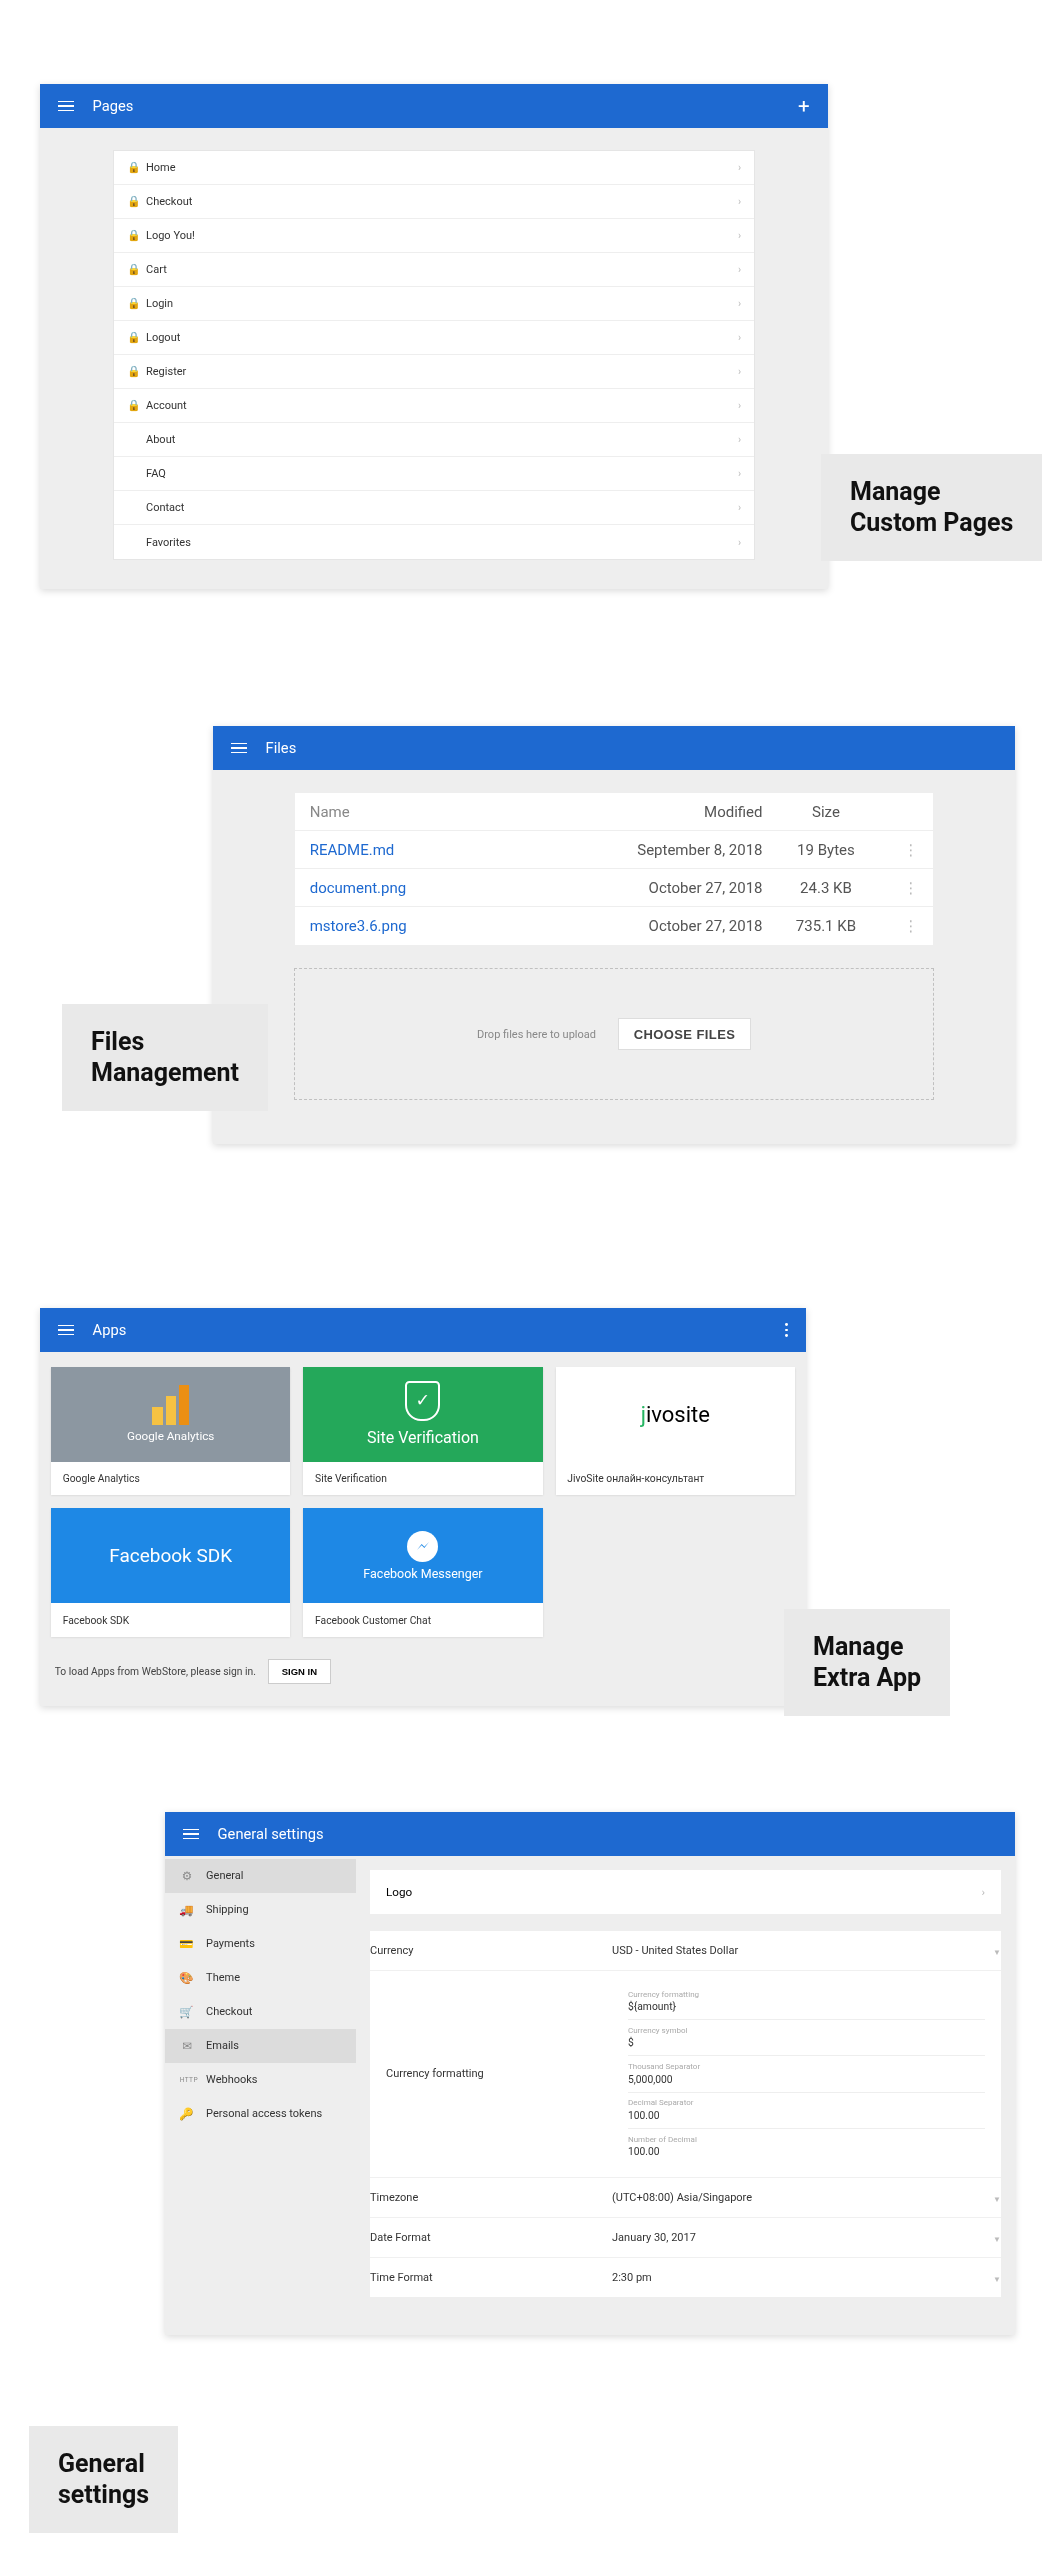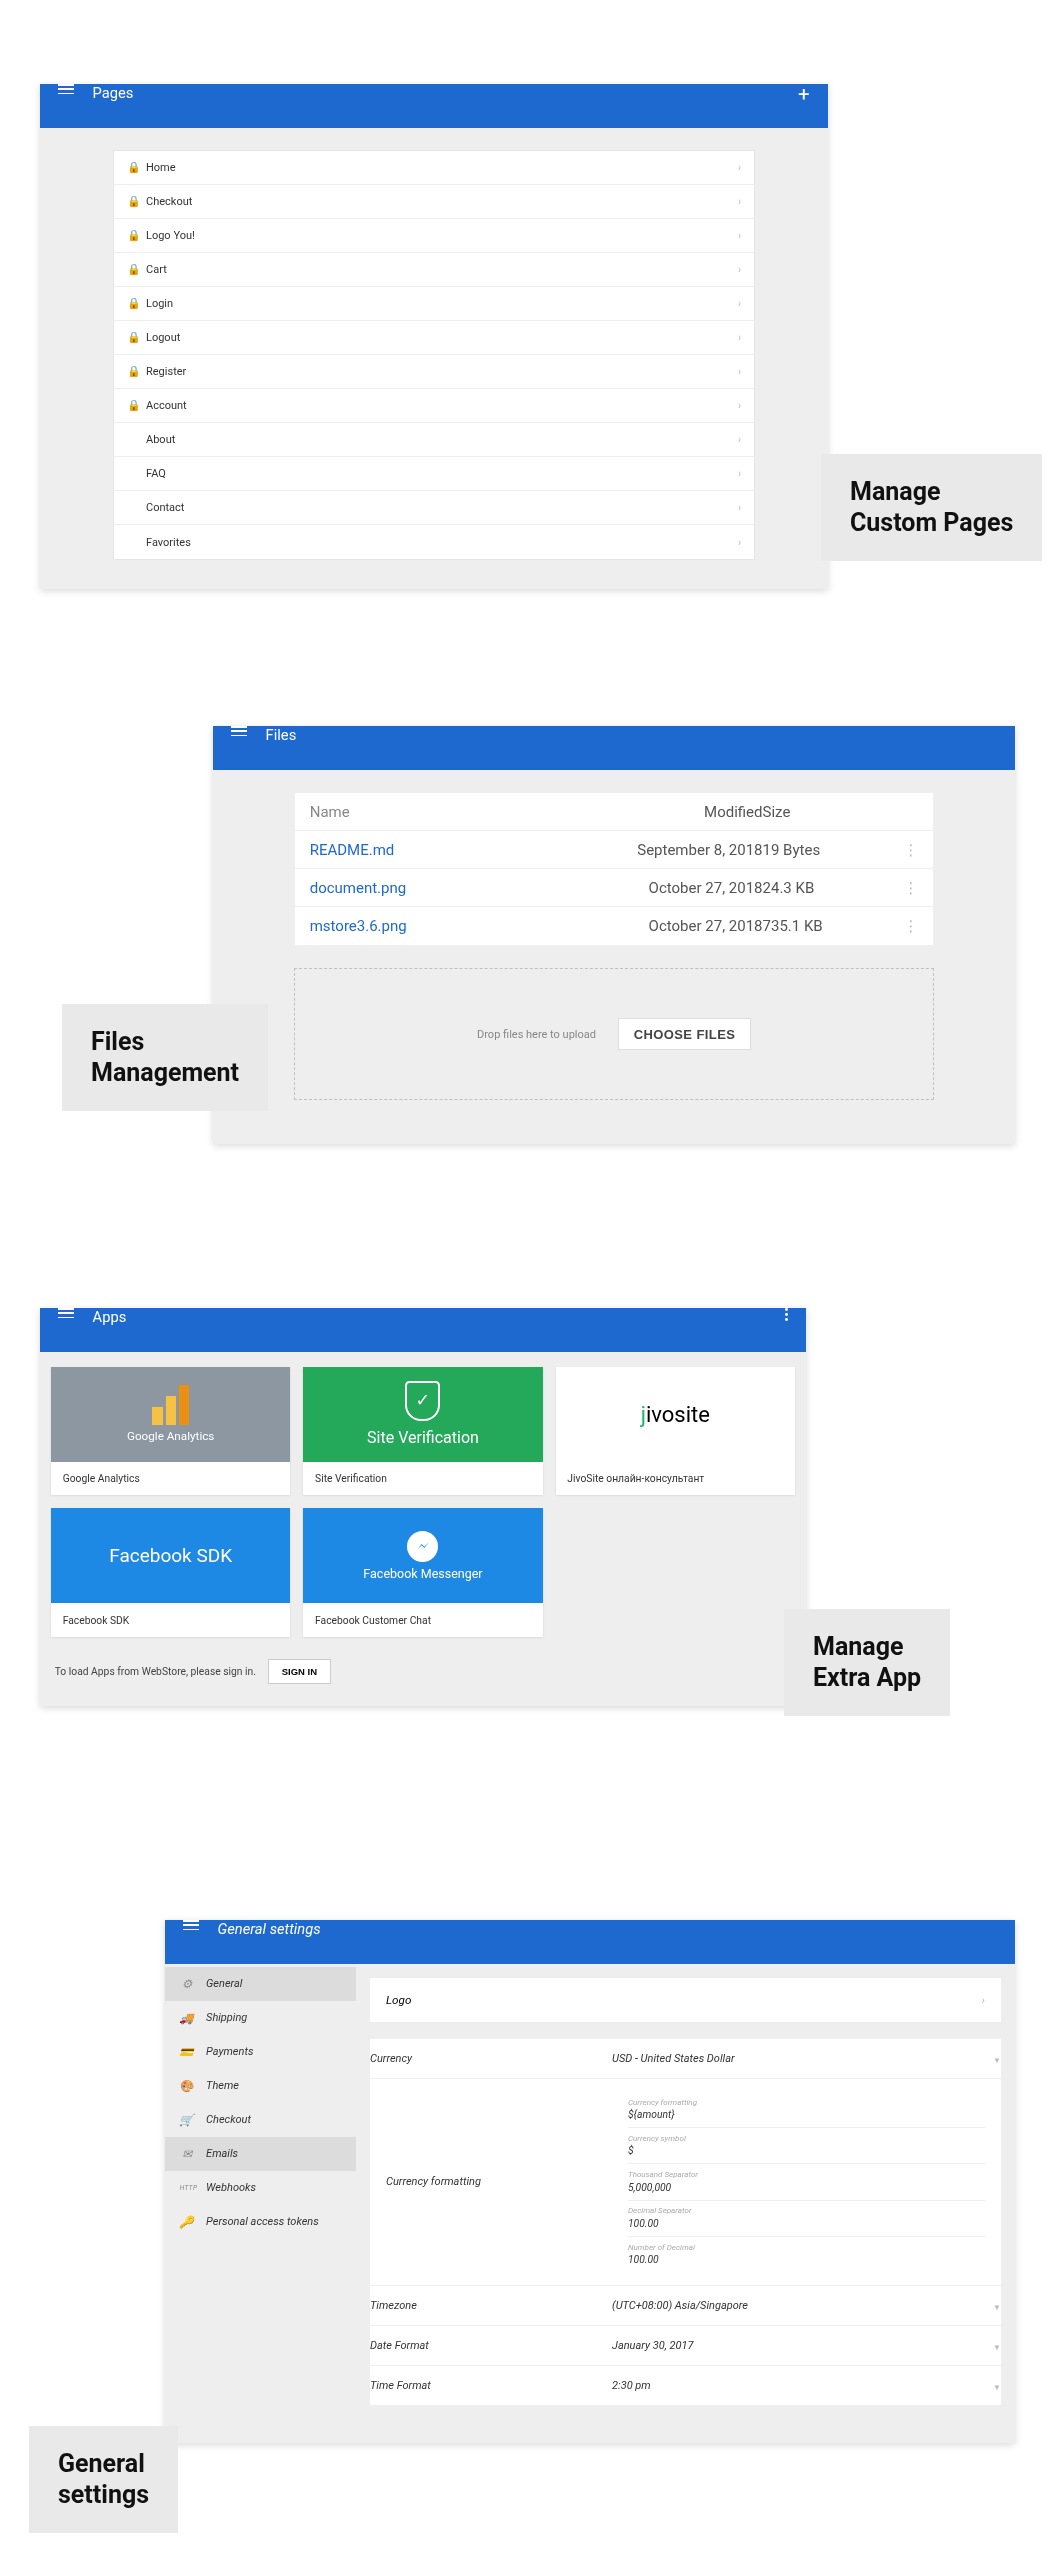--- a/index.html
+++ b/index.html
@@ -15,21 +15,21 @@
     background: #e9e9e9;
     padding: 22px 29px;
     font-size: 25px;
     font-weight: 700;
     line-height: 1.25;
     color: #111;
   }
 
   
   .panel-pages { position:absolute; left:40px; top:84px; width:788px; background:#eeeeee; box-shadow:0 1.5px 7.3px rgba(0,0,0,0.15); }
-  .header-bar { background:#1e69d0; color:#fff; height:44px; display:flex; align-items:flex-start; padding:0 18.3px; font-size:14.7px; }
+  .header-bar { background:#1e69d0; color:#fff; height:44px; display:flex; align-items:center; padding:0 18.3px; font-size:14.7px; }
   .header-bar .menu-icn { width:16px; display:flex; flex-direction:column; gap:2.9px; margin-right:18.3px; cursor:pointer; }
   .header-bar .menu-icn span { height:1.5px; background:#fff; }
   .header-bar .title { flex:1; font-weight:400; }
   .header-bar .plus { font-size:20.5px; line-height:1; cursor:pointer; }
   .header-bar .dots { display:flex; flex-direction:column; gap:2.2px; cursor:pointer; }
   .header-bar .dots span { width:2.9px; height:2.9px; background:#fff; border-radius:50%; }
 
   .pages-list { margin:22px 73px 29px 73px; background:#fff; border:0.7px solid #e5e5e5; }
   .page-row { display:flex; align-items:center; height:34px; padding:0 13px; border-bottom:0.7px solid #eee; font-size:11px; color:#333; cursor:pointer; }
   .page-row:last-child { border-bottom:none; }
@@ -39,21 +39,21 @@
 
   
   .panel-files { position:absolute; left:213px; top:726px; width:802px; background:#eeeeee; box-shadow:0 1.5px 7.3px rgba(0,0,0,0.15); }
   .files-body { padding:22px 81px 44px 81px; }
   .files-table { background:#fff; border:0.7px solid #eee; }
   .files-head, .files-row { display:flex; align-items:center; height:38px; padding:0 14.7px; border-bottom:0.7px solid #eee; font-size:15px; }
   .files-head { color:#888; font-weight:400; }
   .files-row:last-child { border-bottom:none; }
   .col-name { flex:1.5; }
   .col-mod { flex:1; text-align:right; color:#555; }
-  .col-size { flex:0.7; text-align:left; color:#555; }
+  .col-size { flex:0.7; text-align:center; color:#555; }
   .col-more { width:29px; text-align:right; color:#bbb; }
   .files-row .col-name { color:#1e69d0; cursor:pointer; }
   .drop-zone { margin-top:22px; border:0.7px dashed #c0c0c0; height:132px; display:flex; align-items:center; justify-content:center; gap:22px; color:#888; font-size:11px; }
   .choose-btn { background:#fff; border:0.7px solid #ddd; padding:7.3px 14.7px; font-size:13px; font-weight:700; letter-spacing:0.4px; color:#444; cursor:pointer; }
 
   
   .panel-apps { position:absolute; left:40px; top:1308px; width:766px; background:#eeeeee; box-shadow:0 1.5px 7.3px rgba(0,0,0,0.15); }
   .apps-grid { padding:14.7px 11px 7.3px 11px; display:grid; grid-template-columns:repeat(3,1fr); gap:13px; }
   .app-card { background:#fff; box-shadow:0 0.7px 2.2px rgba(0,0,0,0.12); cursor:pointer; }
   .app-head { height:95px; display:flex; flex-direction:column; align-items:center; justify-content:center; color:#fff; font-size:16px; }
@@ -69,21 +69,21 @@
   .sv-shield::after { content:"✓"; position:absolute; top:50%; left:50%; transform:translate(-50%,-55%); font-size:17.6px; }
   .jv-head { background:#fff; color:#000; font-size:22px; }
   .fb-head { background:#1e88e5; }
   .fm-head { background:#1e88e5; }
   .fm-bub { width:31px;height:31px;background:#fff;border-radius:50%;display:flex;align-items:center;justify-content:center;margin-bottom:4.4px; }
   .fm-bub svg { width:16px;height:16px; }
   .signin-bar { padding:14.7px 14.7px 22px 14.7px; font-size:10.3px; color:#444; display:flex; align-items:center; gap:11.7px; }
   .signin-btn { background:#fff; border:0.7px solid #ccc; padding:5.9px 13px; font-size:9.5px; font-weight:700; cursor:pointer; }
 
   
-  .panel-settings { position:absolute; left:165px; top:1920px; width:850px; background:#eeeeee; box-shadow:0 1.5px 7.3px rgba(0,0,0,0.15);font-style:italic; }
+  .panel-settings { position:absolute; left:165px; top:1812px; width:850px; background:#eeeeee; box-shadow:0 1.5px 7.3px rgba(0,0,0,0.15); }
   .settings-body { display:flex; }
   .side-nav { width:191px; background:#eeeeee; padding-top:2.9px; }
   .nav-item { display:flex; align-items:center; height:34px; padding:0 14.7px; font-size:11px; color:#333; cursor:pointer; gap:11.7px; }
   .nav-item.sel { background:#dcdcdc; }
   .nav-item .icn { width:14.7px; color:#888; font-size:11.7px; text-align:center; }
   .nav-item .httxt { font-size:6.6px; color:#888; letter-spacing:0.4px; }
   .content-area { flex:1; padding:13px 13px 22px 13px; }
   .card { background:#fff; border:0.7px solid #eee; margin-bottom:14.7px; }
   .logo-row { display:flex; align-items:center; height:44px; padding:0 16px; font-size:11.7px; cursor:pointer; }
   .logo-row .lbl { flex:1; }

